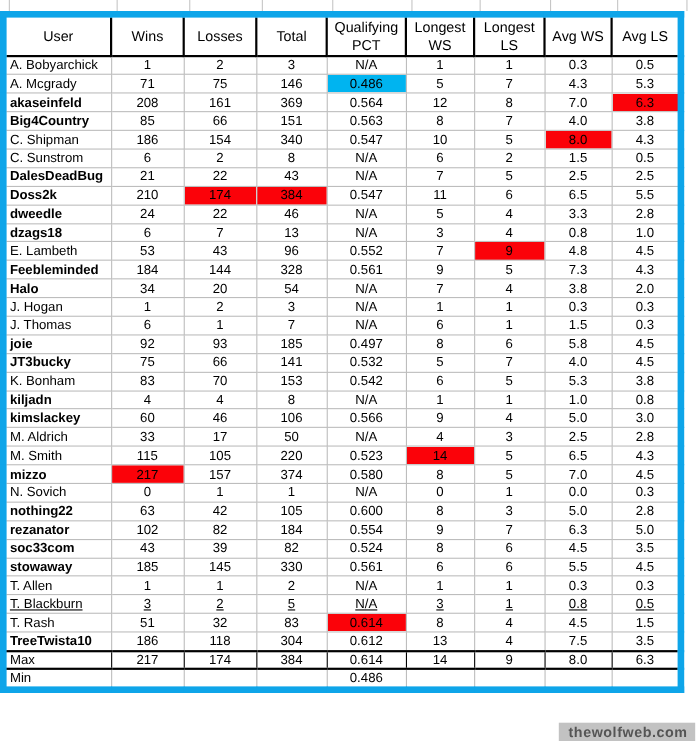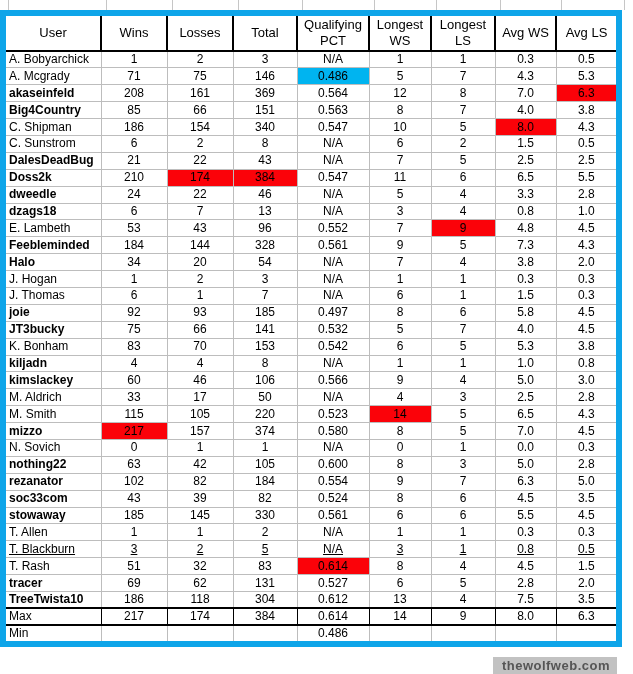--- a/index.html
+++ b/index.html
@@ -33,21 +33,21 @@
   }
   #stats td.user{text-align:left;padding-left:3px;}
   #stats td.bold{font-weight:700;}
   #stats tr.max-row td{
     border-top:2px solid #000;border-bottom:2px solid #000;
     border-left:1px solid #000;border-right:1px solid #000;
   }
   #stats tr.min-row td{border-bottom:2px solid #000;}
 
   #watermark{
-    position:absolute;right:16px;bottom:0;height:17px;
+    position:absolute;right:1px;bottom:0;height:17px;
     background:#c2c2c2;
     color:#555555;font-weight:700;font-size:13px;line-height:17px;
     padding:0 7px 0 9px;letter-spacing:0.5px;
   }
 </style>
 </head>
 <body>
 
 <div id="top-stubs">
     <div class="stub" style="left: 8px;"></div>
@@ -423,31 +423,20 @@
         <td>51</td>
         <td>32</td>
         <td>83</td>
         <td style="background: rgb(251, 2, 9);">0.614</td>
         <td>8</td>
         <td>4</td>
         <td>4.5</td>
         <td>1.5</td>
       </tr>
       <tr style="height: 16.9px;">
-        <td class="user bold">tracer</td>
-        <td>69</td>
-        <td>62</td>
-        <td>131</td>
-        <td>0.527</td>
-        <td>6</td>
-        <td>5</td>
-        <td>2.8</td>
-        <td>2.0</td>
-      </tr>
-      <tr style="height: 16.9px;">
         <td class="user bold">TreeTwista10</td>
         <td>186</td>
         <td>118</td>
         <td>304</td>
         <td>0.612</td>
         <td>13</td>
         <td>4</td>
         <td>7.5</td>
         <td>3.5</td>
       </tr>

